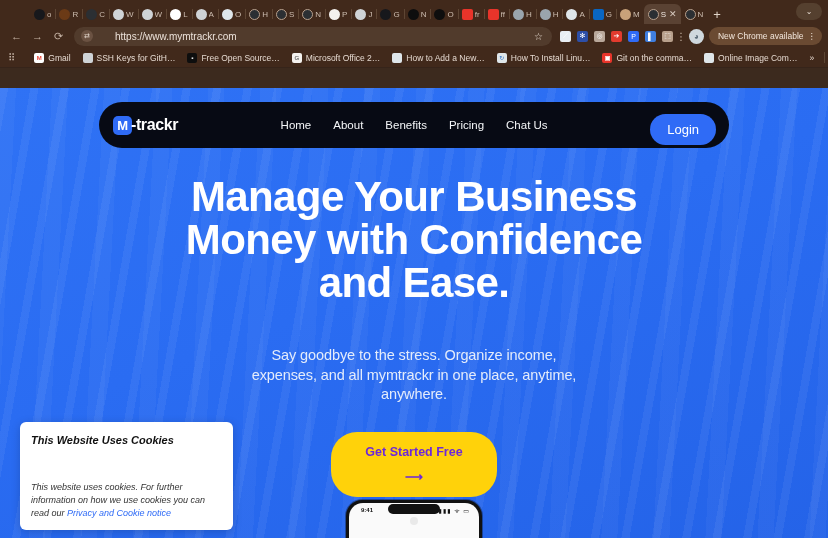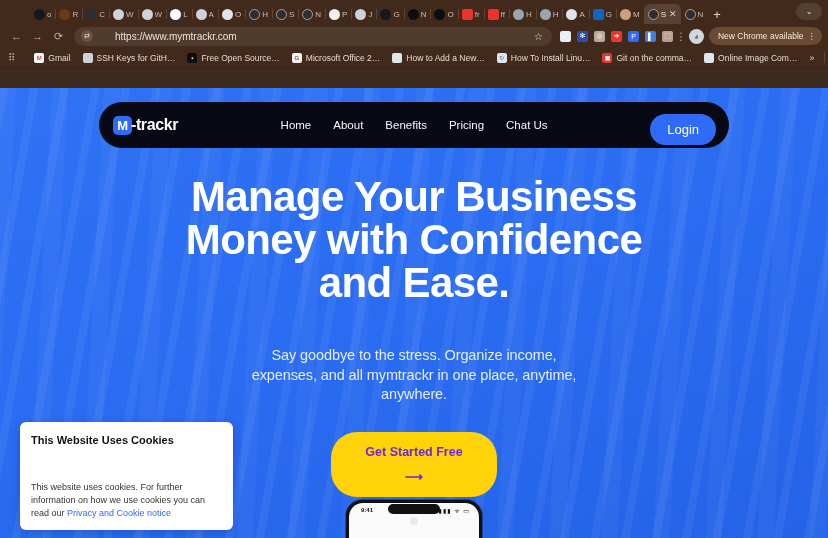--- a/index.html
+++ b/index.html
@@ -167,20 +167,21 @@
   }
   .ph-time { position: absolute; top: 4px; left: 12px; font-size: 6px; font-weight: bold; color: #111; }
   .ph-stat { position: absolute; top: 4px; right: 9px; font-size: 6px; color: #111; letter-spacing: 1px; }
   .ph-dot { position: absolute; top: 14px; left: 50%; transform: translateX(-50%); width: 8px; height: 8px; border-radius: 50%; background: #e9e9e9; }
 
   
   .cookie {
     position: absolute; left: 20px; top: 334px; width: 213px;
     background: #fff; border-radius: 6px; padding: 12px 11px 10px;
     box-shadow: 0 2px 10px rgba(0,0,0,.18);
+    font-style: italic;
   }
   .ck-title { font-size: 11px; font-weight: bold; color: #111; margin-bottom: 7px; }
   .ck-body { font-size: 9px; color: #333; line-height: 1.45; margin-top: 35px; }
   .ck-link { color: #2f6bf6; }
   .ck-btn {
     display: block; margin: 9px 0 0 auto; width: fit-content;
     background: #3b6fe0; color: #fff; font-size: 9.5px;
     padding: 7px 12px; border-radius: 4px;
   }
 </style>

